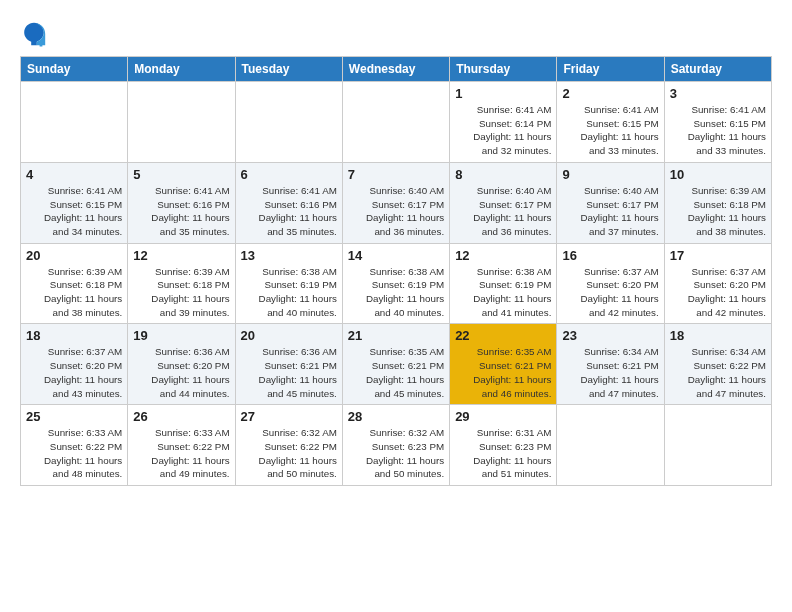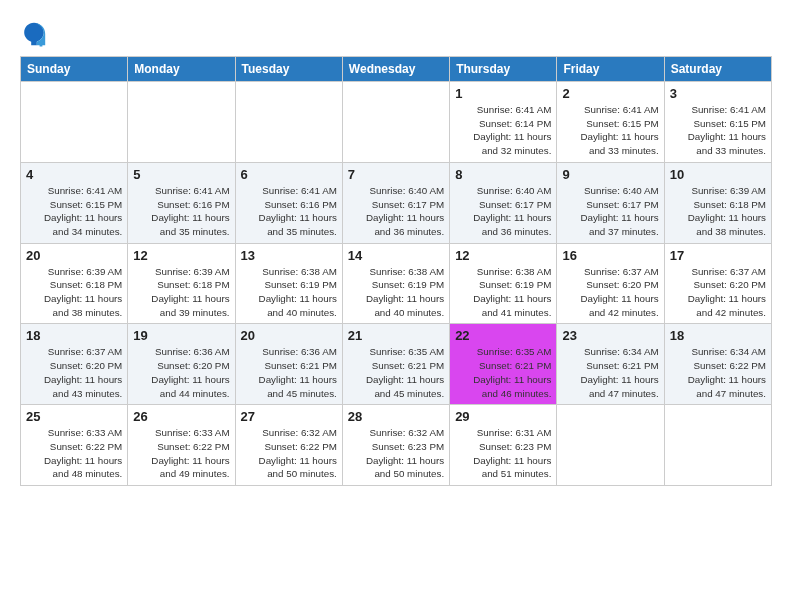--- a/index.html
+++ b/index.html
@@ -272,21 +272,21 @@
 Daylight: 11 hours
 and 45 minutes.</div>
         </td>
         <td style="background: rgb(240, 244, 248);">
           <div class="day-number">21</div>
           <div class="day-info" style="white-space: pre-line;">Sunrise: 6:35 AM
 Sunset: 6:21 PM
 Daylight: 11 hours
 and 45 minutes.</div>
         </td>
-        <td style="background: #d946ef;">
+        <td style="background: #eab308;">
           <div class="day-number">22</div>
           <div class="day-info" style="white-space: pre-line;">Sunrise: 6:35 AM
 Sunset: 6:21 PM
 Daylight: 11 hours
 and 46 minutes.</div>
         </td>
         <td style="background: rgb(240, 244, 248);">
           <div class="day-number">23</div>
           <div class="day-info" style="white-space: pre-line;">Sunrise: 6:34 AM
 Sunset: 6:21 PM

